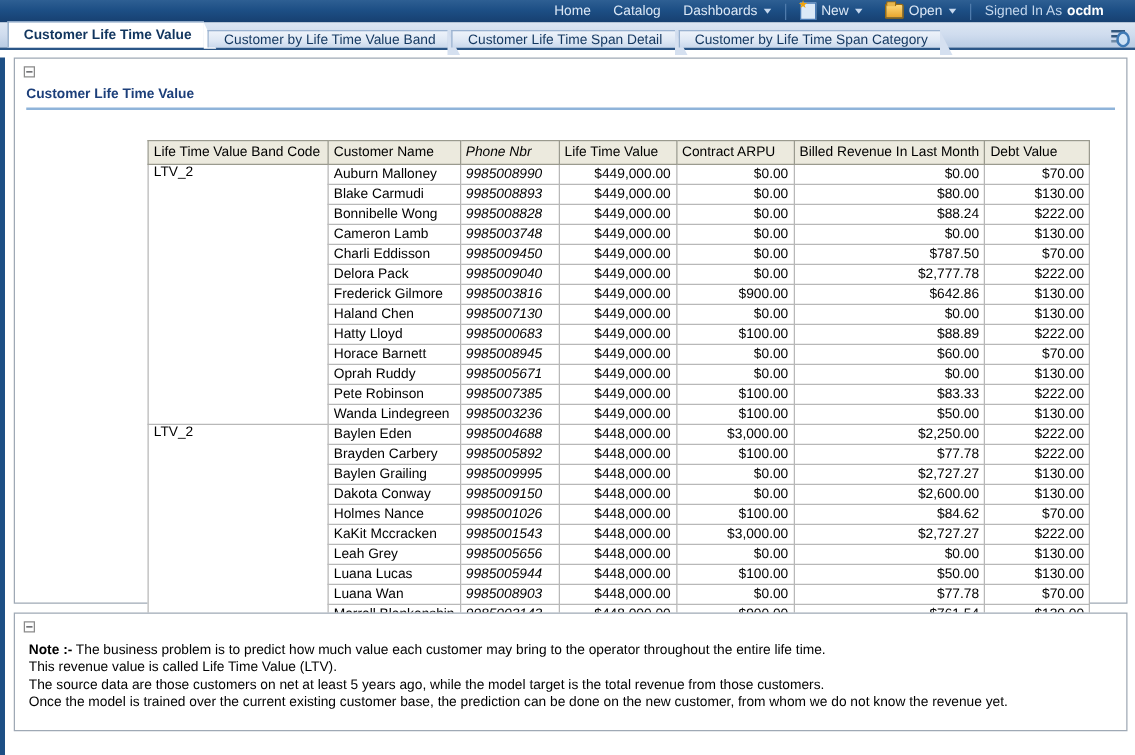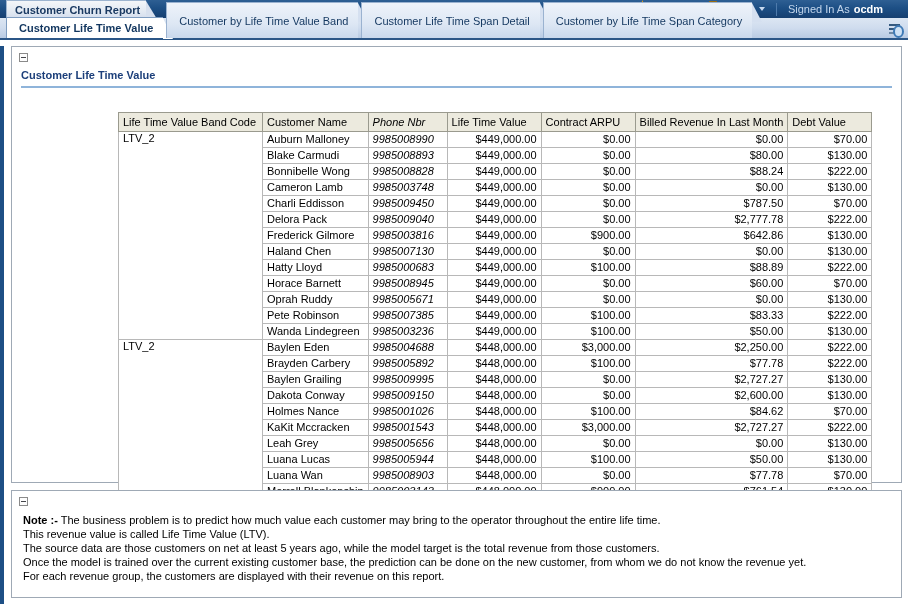--- a/index.html
+++ b/index.html
@@ -128,21 +128,21 @@
     position: relative;
     height: 22px;
     background: linear-gradient(to bottom, #dce6f3 0%, #cfdcee 50%, #b9cbe3 100%);
     display: flex;
     align-items: flex-end;
     padding-left: 6px;
     border-bottom: 2px solid #2b5687;
     box-sizing: border-box;
   }
   .tab {
-    height: 36px;
+    height: 14px;
     display: flex;
     align-items: center;
     padding: 0 10px 0 12px;
     font-size: 11px;
     color: #12365f;
     position: relative;
     background: linear-gradient(to bottom, #eef3fa 0%, #dde7f4 60%, #c9d8ec 100%);
     border-top: 1px solid #9ab2d0;
     border-left: 1px solid #9ab2d0;
     margin-right: 3px;
@@ -210,21 +210,21 @@
     padding: 0;
   }
 
   .panel {
     margin: 6px 6px 0 7px;
     border: 1px solid #9fa9b5;
     background: #ffffff;
     box-sizing: border-box;
   }
   .panel.report { height: 437px; position: relative; }
-  .panel.note  { height: 108px; margin-top: 7px; position: relative; }
+  .panel.note  { height: 95px; margin-top: 7px; position: relative; }
 
   .collapse-btn {
     width: 9px; height: 9px;
     border: 1px solid #8a8a8a;
     background: #fdfdfd;
     position: absolute;
     left: 7px; top: 6px;
     box-sizing: border-box;
   }
   .collapse-btn:before {
@@ -329,23 +329,20 @@
     line-height: 14px;
     color: #000000;
   }
   .note-body b { font-weight: bold; }
   .note-line { white-space: nowrap; }
 </style>
 </head>
 <body>
 
 <div class="topbar">
-  <div class="report-tab">
-    <span>Customer Churn Report</span>
-  </div>
 
   <div class="topnav">
     <a href="#">
       <span>Home</span>
     </a>
     <a href="#">
       <span>Catalog</span>
     </a>
     <a href="#">
       <span>Dashboards</span>
@@ -650,17 +647,16 @@
 
   <div class="panel note">
     <div class="collapse-btn"></div>
     <div class="note-body">
       <div class="note-line">
         <b>Note :-</b><span> The business problem is to predict how much value each customer may bring to the operator throughout the entire life time.</span>
       </div>
       <div class="note-line">This revenue value is called Life Time Value (LTV).</div>
       <div class="note-line">The source data are those customers on net at least 5 years ago, while the model target is the total revenue from those customers.</div>
       <div class="note-line">Once the model is trained over the current existing customer base, the prediction can be done on the new customer, from whom we do not know the revenue yet.</div>
-      <div class="note-line">For each revenue group, the customers are displayed with their revenue on this report.</div>
     </div>
   </div>
 
 </div>
 
 </body></html>

